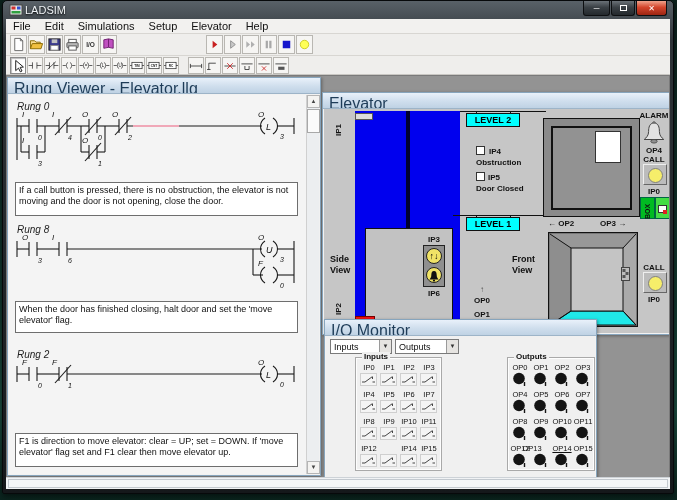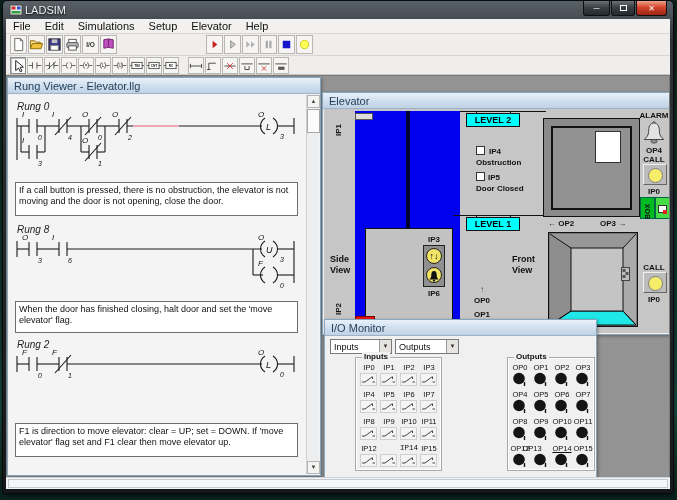--- a/index.html
+++ b/index.html
@@ -26,21 +26,21 @@
   #toolbar1 { position:absolute; left:0; top:15px; right:0; height:22px; background:#efeeec; border-bottom:1px solid #d8d6d2; }
   #toolbar2 { position:absolute; left:0; top:37px; right:0; height:19px; background:#efeeec; border-bottom:1px solid #c9c7c3; }
   .tbtn { position:relative; float:left; width:17px; height:19px; margin:1px 0 0 1px; border:1px solid #b9b7b2; background:#f6f5f3; display:flex; align-items:center; justify-content:center; }
   .tb2 { width:16px; height:17px; }
   .pressed { background:#ffffff; border:1px solid #8a8a8a; box-shadow:inset 1px 1px 1px #bbb; }
   .group { position:absolute; top:0; height:100%; }
   
   #client { position:absolute; left:0; top:56px; right:0; height:407px; background:#939393; border:1px solid #7a7a7a; overflow:hidden; }
   .child { position:absolute; border:1px solid #87a5bd; background:#f2f2f2; box-shadow:1px 1px 3px rgba(0,0,0,.35); }
   .child-title { height:16px; background:linear-gradient(180deg,#e9f1fa,#cfdeed 55%,#bfd2e4); border-bottom:1px solid #9db4c8;
-    font-size:11px; color:#1e3c58; padding:2px 12px 0 6px; white-space:nowrap; overflow:hidden; }
+    font-size:16px; color:#1e3c58; padding:2px 12px 0 6px; white-space:nowrap; overflow:hidden; }
   
   #rung-win { left:0; top:1px; width:314px; height:399px; }
   #rung-content { position:absolute; left:1px; top:17px; right:14px; bottom:1px; background:#f4f4f4; overflow:hidden; }
   .rung-label { font-size:10px; font-style:italic; color:#222; margin-left:8px; font-family:"Liberation Sans",sans-serif; }
   .rung-svg { margin-left:2px; display:block; }
   .comment { margin-left:6px; width:283px; background:#fff; border:1px solid #6e6e6e; font-size:9px; line-height:10.5px; padding:2px 3px; color:#111; overflow:hidden; }
   #rv-scroll { position:absolute; right:1px; top:17px; width:13px; bottom:1px; background:#eceef0; border-left:1px solid #d0d0d0; }
   .sbtn { position:absolute; left:0; width:13px; height:13px; background:#f4f3f1; border:1px solid #b5b5b5; font-size:6px; color:#444; text-align:center; line-height:11px; }
   #rv-thumb { position:absolute; left:0; top:14px; width:13px; height:24px; background:#fbfbfb; border:1px solid #a8a8a8; }
   
@@ -418,21 +418,21 @@
                 <line x1="283" y1="6" x2="283" y2="48" stroke="#1a1a1a" stroke-width="1.1"></line>
                 <line x1="242" y1="14" x2="242" y2="40" stroke="#1a1a1a" stroke-width="1.1"></line>
                 <line x1="242" y1="40" x2="252" y2="40" stroke="#1a1a1a" stroke-width="1.1"></line>
                 <path d="M 254 32 C 248 36 248 44 254 48" fill="none" stroke="#1a1a1a" stroke-width="1.1"></path>
                 <path d="M 262 32 C 268 36 268 44 262 48" fill="none" stroke="#1a1a1a" stroke-width="1.1"></path>
                 <text x="247" y="31" font-size="8" font-style="italic" font-family="Liberation Serif,serif" fill="#111">F</text>
                 <text x="269" y="53" font-size="7" font-style="italic" font-family="Liberation Serif,serif" fill="#111">0</text>
                 <line x1="267" y1="40" x2="283" y2="40" stroke="#1a1a1a" stroke-width="1.1"></line>
               </svg>
               <div class="comment" style="margin-top: 10px; height: 32px;">When the door has finished closing, halt door and set the 'move elevator' flag.</div>
-              <div class="rung-label" style="margin-top: 6px;">Rung 2</div>
+              <div class="rung-label" style="margin-top: 16px;">Rung 2</div>
               <svg class="rung-svg" width="289" height="30">
                 <line x1="6" y1="6" x2="6" y2="22" stroke="#1a1a1a" stroke-width="1.1"></line>
                 <line x1="6" y1="14" x2="18" y2="14" stroke="#1a1a1a" stroke-width="1.1"></line>
                 <line x1="18" y1="7" x2="18" y2="21" stroke="#1a1a1a" stroke-width="1.1"></line>
                 <line x1="26" y1="7" x2="26" y2="21" stroke="#1a1a1a" stroke-width="1.1"></line>
                 <text x="11" y="5" font-size="8" font-style="italic" font-family="Liberation Serif,serif" fill="#111">F</text>
                 <text x="27" y="28" font-size="7" font-style="italic" font-family="Liberation Serif,serif" fill="#111">0</text>
                 <line x1="26" y1="14" x2="48" y2="14" stroke="#1a1a1a" stroke-width="1.1"></line>
                 <line x1="48" y1="7" x2="48" y2="21" stroke="#1a1a1a" stroke-width="1.1"></line>
                 <line x1="56" y1="7" x2="56" y2="21" stroke="#1a1a1a" stroke-width="1.1"></line>
@@ -706,21 +706,21 @@
                   <div class="iolbl" style="left: 23px; top: 98px;">IP13</div>
                   <div class="led" style="left: 24px; top: 95px;"><svg width="17" height="13" viewBox="0 0 17 13">
                       <rect x="0.5" y="0.5" width="16" height="12" fill="#f4f4f4" stroke="#cfcfcf"></rect>
                       <g stroke="#444" stroke-width="1" fill="none">
                         <line x1="2" y1="9" x2="5" y2="9"></line>
                         <line x1="5" y1="9" x2="12.5" y2="3.5"></line>
                         <line x1="12.5" y1="9" x2="15" y2="9"></line>
                         <line x1="12.5" y1="4" x2="12.5" y2="6"></line>
                       </g>
                     </svg></div>
-                  <div class="iolbl" style="left: 43px; top: 86px; font-family: Liberation Mono, monospace;">IP14</div>
+                  <div class="iolbl" style="left: 43px; top: 86px;">IP14</div>
                   <div class="led" style="left: 44px; top: 95px;"><svg width="17" height="13" viewBox="0 0 17 13">
                       <rect x="0.5" y="0.5" width="16" height="12" fill="#f4f4f4" stroke="#cfcfcf"></rect>
                       <g stroke="#444" stroke-width="1" fill="none">
                         <line x1="2" y1="9" x2="5" y2="9"></line>
                         <line x1="5" y1="9" x2="12.5" y2="3.5"></line>
                         <line x1="12.5" y1="9" x2="15" y2="9"></line>
                         <line x1="12.5" y1="4" x2="12.5" y2="6"></line>
                       </g>
                     </svg></div>
                   <div class="iolbl" style="left: 63px; top: 86px;">IP15</div>

